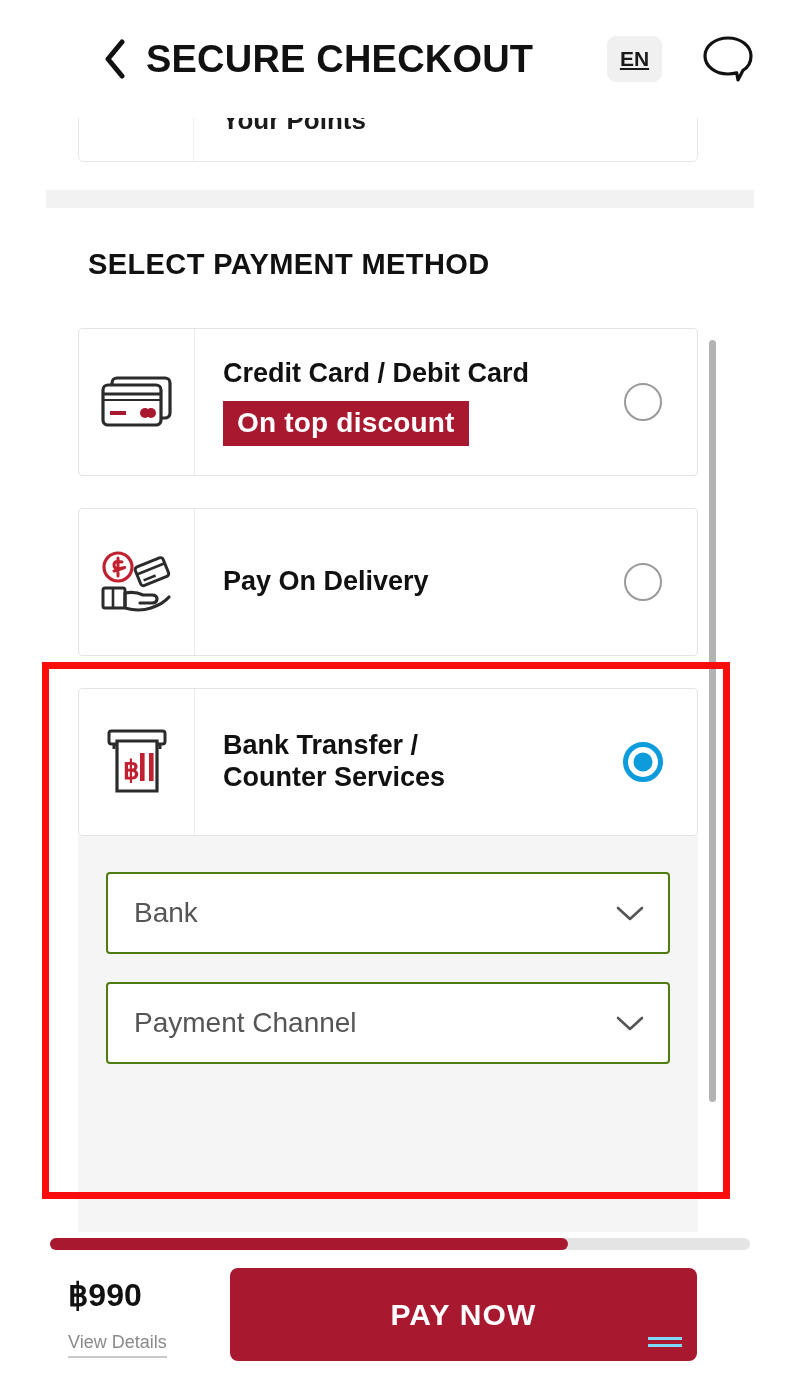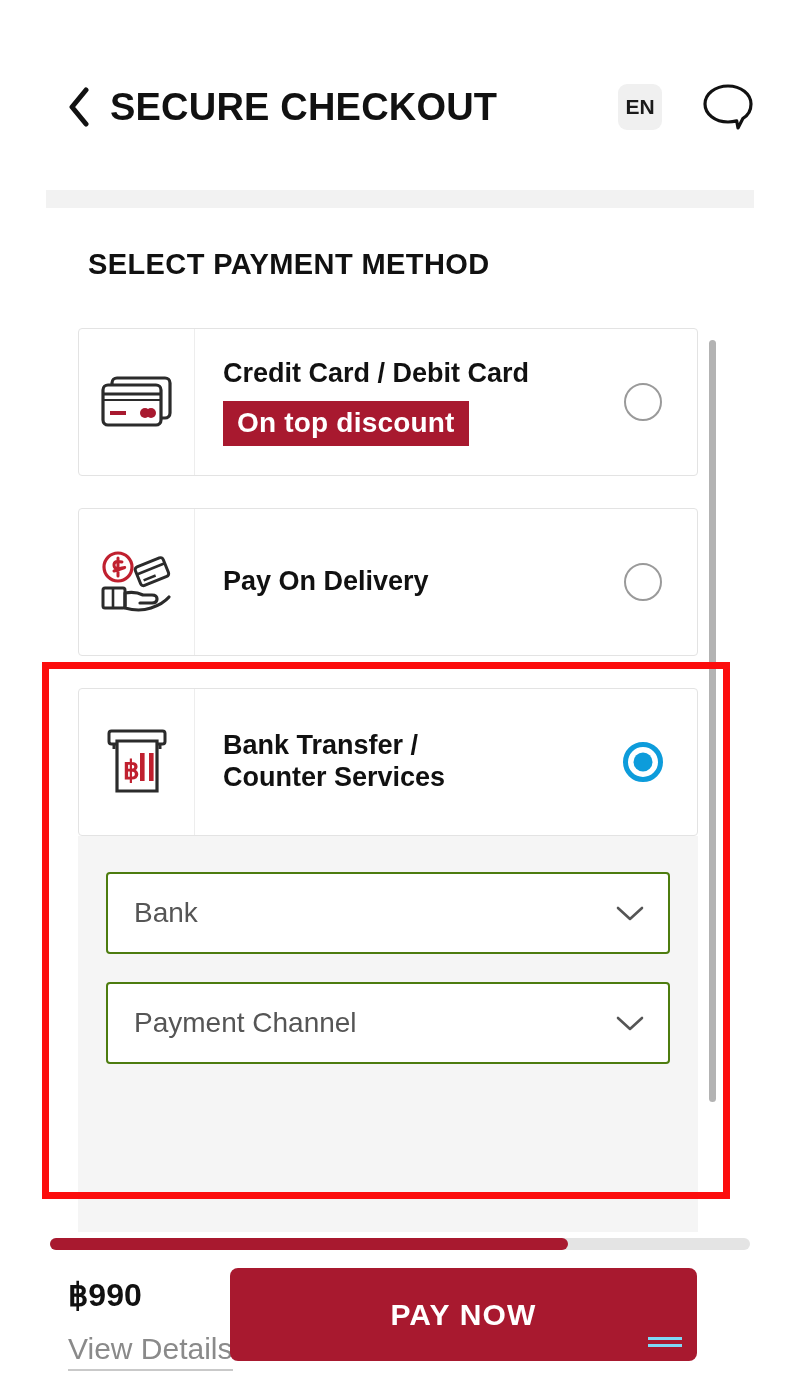--- a/index.html
+++ b/index.html
@@ -27,23 +27,22 @@
   
   .header {
     position: absolute;
     left: 0; top: 0;
     width: 800px;
     height: 118px;
     background: #ffffff;
     z-index: 40;
     display: flex;
     align-items: center;
-    padding: 0 46px 0 66px;
-    box-sizing: border-box;
-    margin-top: 48px;
+    padding: 0 46px 0 102px;
+    box-sizing: border-box;
   }
   .back-chevron {
     width: 26px;
     height: 40px;
     flex: 0 0 auto;
     margin-right: 18px;
     display: flex;
     align-items: center;
     justify-content: center;
   }
@@ -51,29 +50,30 @@
     font-size: 38px;
     font-weight: bold;
     letter-spacing: 0.2px;
     color: #111111;
     white-space: nowrap;
   }
   .header-spacer { flex: 1 1 auto; }
   .lang-badge {
     background: #f0f0f0;
     border-radius: 9px;
-    width: 44px;
+    width: 55px;
     height: 46px;
     display: flex;
     align-items: center;
     justify-content: center;
     font-size: 21px;
     font-weight: bold;
     color: #1a1a1a;
     margin-right: 40px;
+    text-decoration: underline;
   }
   .chat-icon {
     width: 52px;
     height: 52px;
     display: flex;
     align-items: center;
     justify-content: center;
   }
 
   
@@ -310,21 +310,21 @@
     left: 68px;
     top: 44px;
     font-size: 32px;
     font-weight: bold;
     color: #111111;
   }
   .view-details {
     position: absolute;
     left: 68px;
     top: 100px;
-    font-size: 30px;
+    font-size: 18px;
     color: #8a8a8a;
     border-bottom: 2px solid #c9c9c9;
     padding-bottom: 3px;
   }
   .pay-now {
     position: absolute;
     left: 230px;
     top: 36px;
     width: 467px;
     height: 93px;

